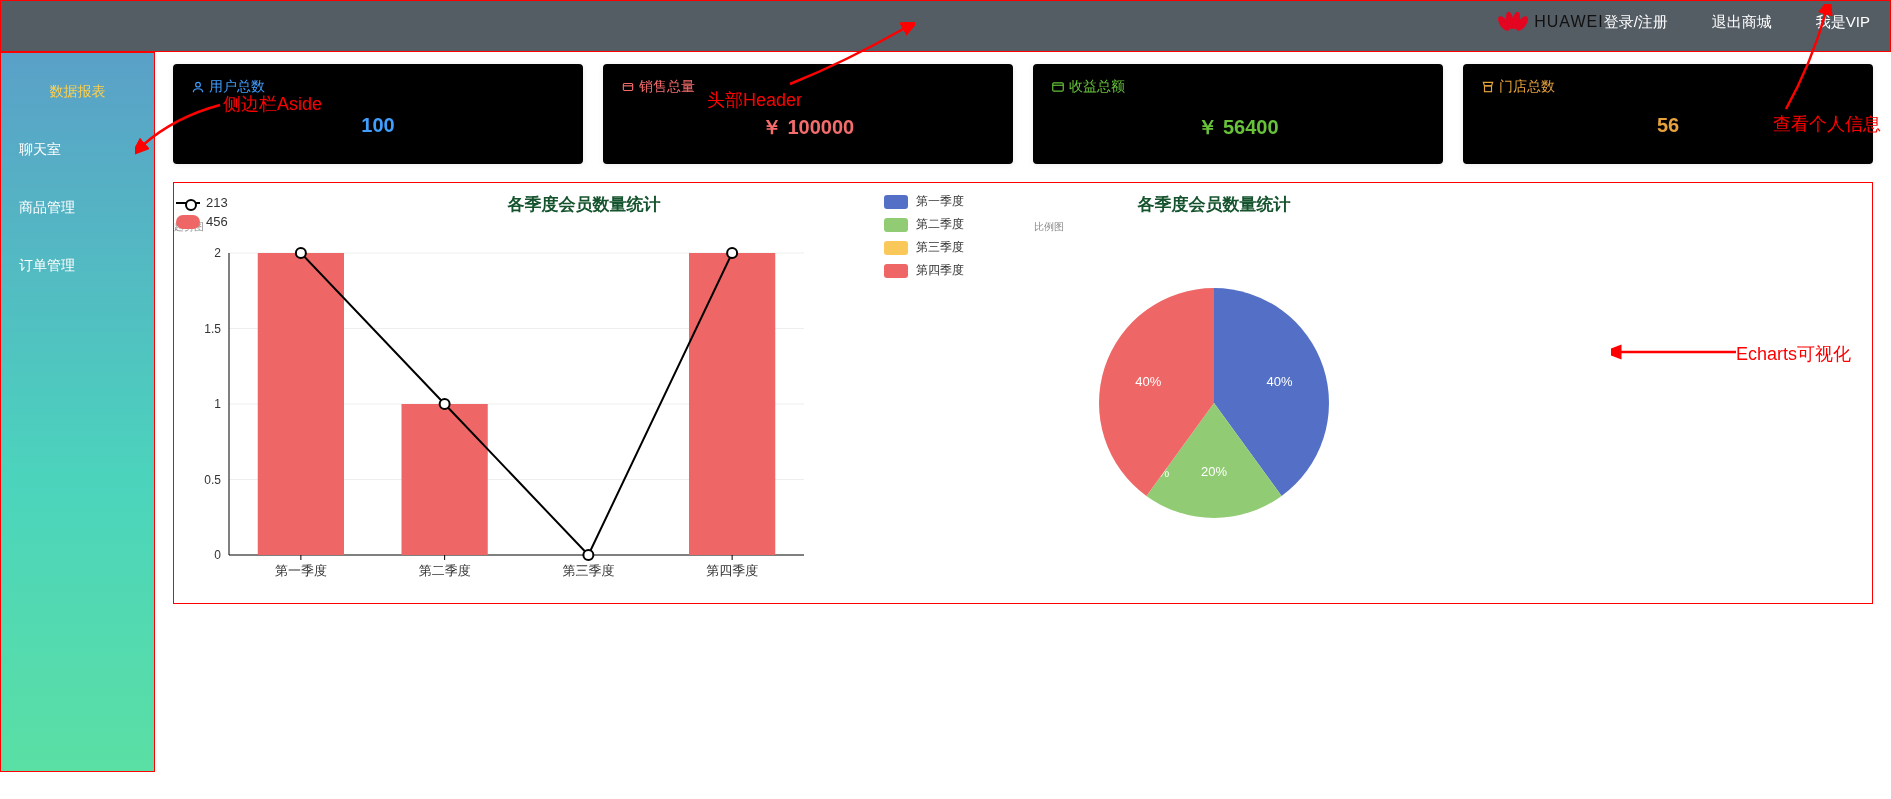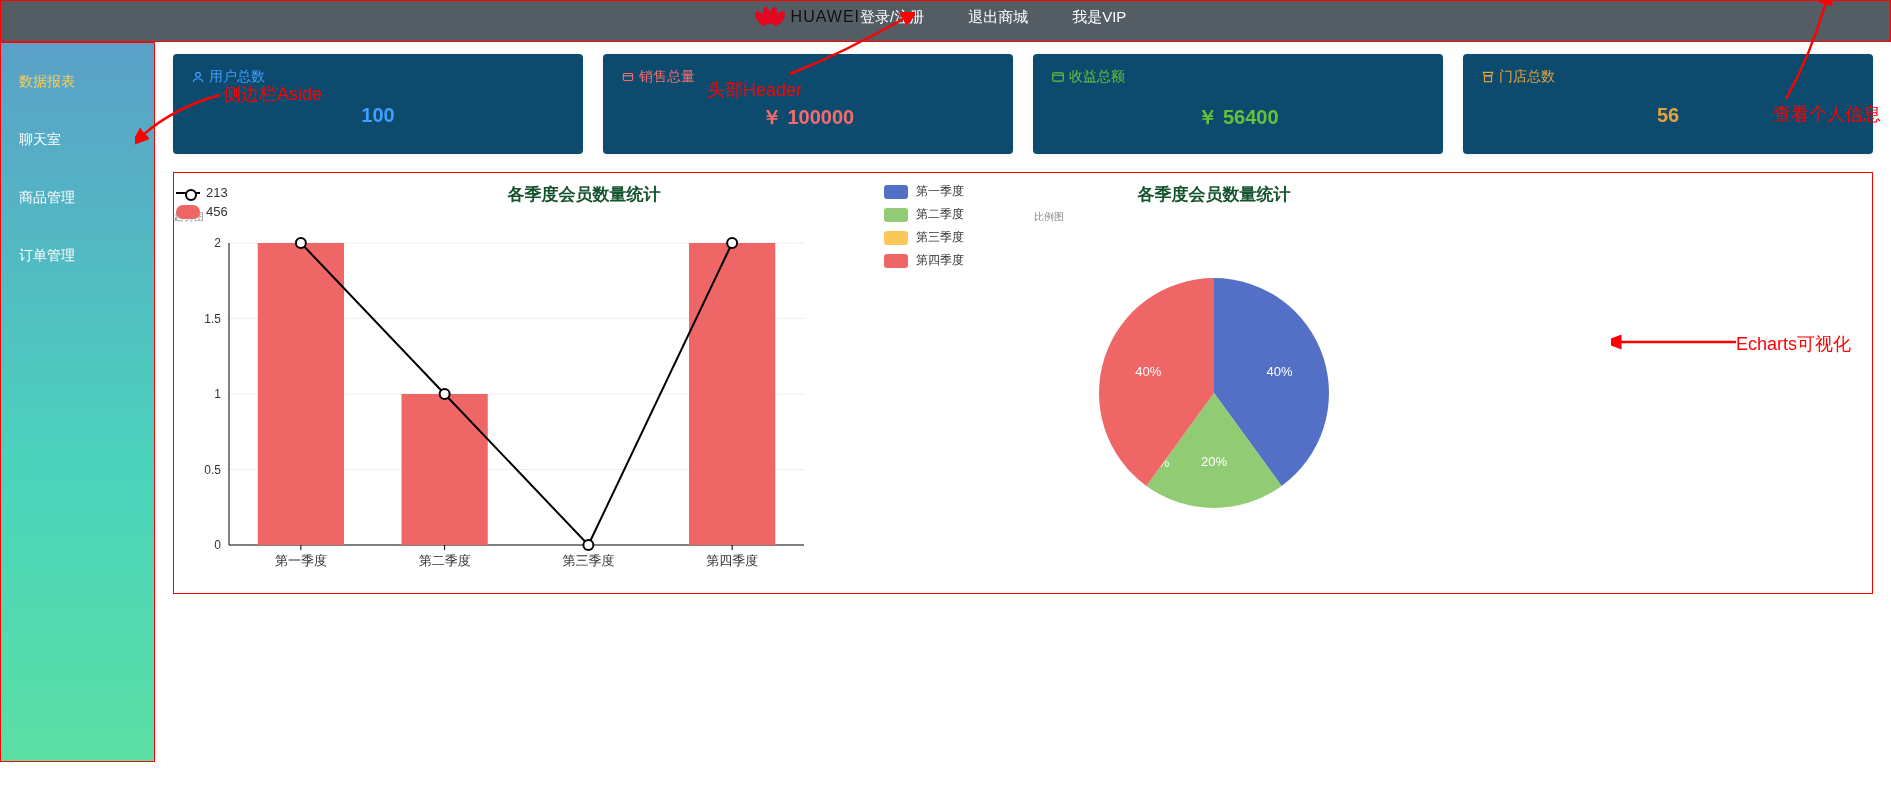--- a/index.html
+++ b/index.html
@@ -1,37 +1,37 @@
 <!DOCTYPE html>
 <html><head>
   <meta charset="utf-8">
   <style>
     * { margin: 0; padding: 0; box-sizing: border-box; }
     body { font-family: "Microsoft YaHei", Arial, sans-serif; background: #fff; width: 1891px; }
 
     
-    .header { height: 42px; background: #545c64; display: flex; align-items: center; justify-content: center; padding: 0 20px 8px 10px; border: 1px solid red; }
+    .header { height: 52px; background: #545c64; display: flex; align-items: center; justify-content: flex-end; padding: 0 20px 8px 10px; border: 1px solid red; }
     .logo { display: flex; align-items: center; gap: 6px; }
     .logo-icon { width: 30px; height: 24px; }
     .logo-text { color: #111; font-size: 16px; font-weight: 500; letter-spacing: 1px; }
     .header-right { display: flex; gap: 44px; color: #fff; font-size: 15px; }
     .header-link { cursor: pointer; }
 
     
     .container { display: flex; }
     .sidebar { width: 155px; min-height: 720px; background: linear-gradient(180deg, #5aa0c8 0%, #4bd4bc 60%, #5adfa4 100%); border: 1px solid red; padding-top: 10px; }
     .nav-item { padding: 20px 18px; color: #fff; font-size: 14px; cursor: pointer; }
-    .nav-item.active { color: #ffd04b; }
+    .nav-item.active { color: #ffd04b; text-align: center; }
 
     
     .main { flex: 1; padding: 12px 18px 0 18px; position: relative; }
 
     
     .cards { display: flex; gap: 20px; }
-    .card { flex: 1; background: #0c4a6e; border-radius: 4px; box-shadow: 0 1px 6px rgba(0,0,0,0.08); padding: 14px 18px; height: 100px; }
+    .card { flex: 1; background: #000000; border-radius: 4px; box-shadow: 0 1px 6px rgba(0,0,0,0.08); padding: 14px 18px; height: 100px; }
     .card-title { display: flex; align-items: center; gap: 4px; font-size: 14px; }
     .card-value { font-size: 20px; font-weight: 700; text-align: center; margin-top: 18px; }
     .c-blue  .card-title, .c-blue  .card-value { color: #409eff; }
     .c-red   .card-title, .c-red   .card-value { color: #f56c6c; }
     .c-green .card-title, .c-green .card-value { color: #67c23a; }
     .c-orange .card-title, .c-orange .card-value { color: #e6a23c; }
     .icon-sm { width: 14px; height: 14px; }
 
     
     .chart-row { display: flex; gap: 0; margin-top: 18px; border: 1px solid red; background: #fff; position: relative; }

